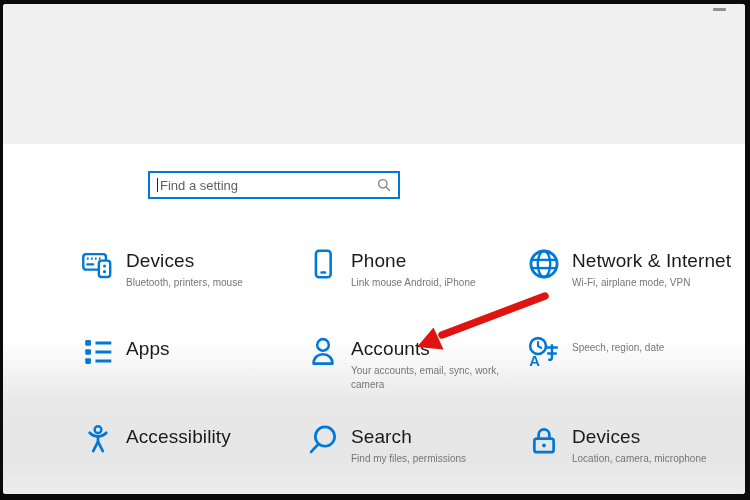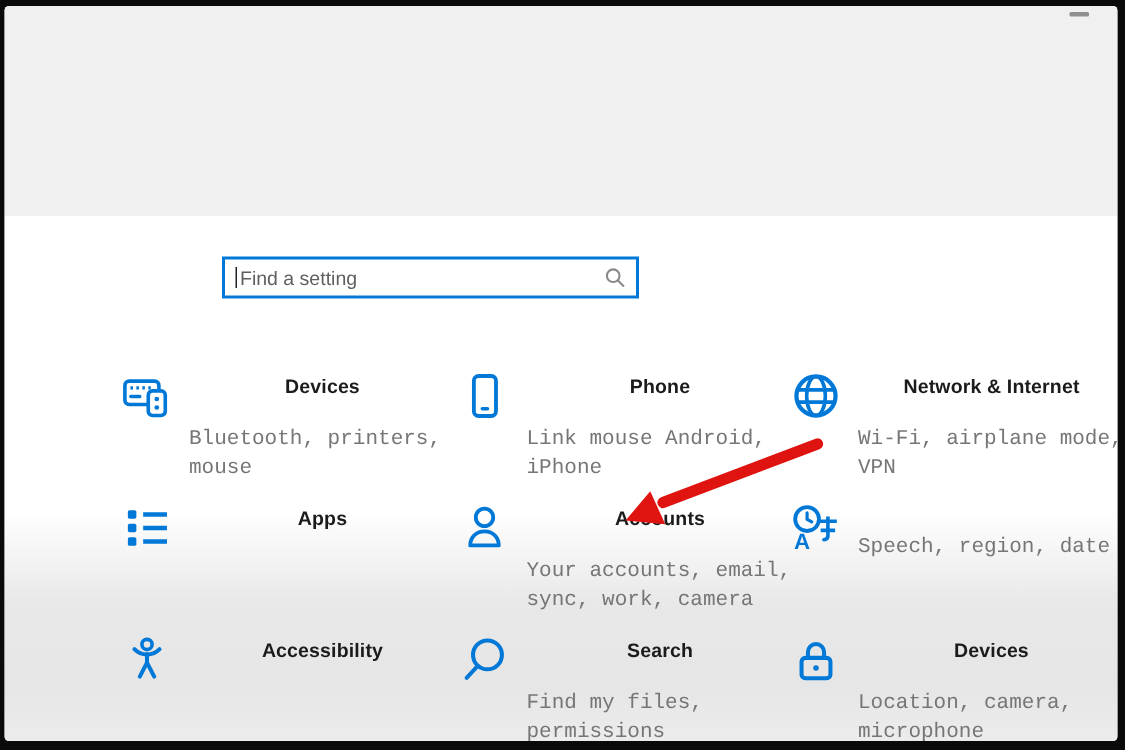--- a/index.html
+++ b/index.html
@@ -23,21 +23,21 @@
   }
   .min-dash{
     position:absolute;top:4px;right:19px;width:13px;height:3px;
     background:#8f8f8f;border-radius:1px;
   }
   .content{
     position:absolute;top:140px;left:0;right:0;bottom:0;
     background:linear-gradient(180deg,#ffffff 0%,#ffffff 56%,#e8e8e8 74%,#e6e6e6 90%,#ececec 100%);
   }
   .searchbox{
-    position:absolute;left:145px;top:167px;width:278px;height:28px;
+    position:absolute;left:145px;top:167px;width:252px;height:28px;
     background:#ffffff;border:2px solid #0078d7;box-sizing:border-box;
   }
   .searchbox input{
     position:absolute;inset:0;width:100%;height:100%;
     border:none;outline:none;background:transparent;
     font-family:"Liberation Sans", sans-serif;
     font-size:13px;color:#333;padding:0 26px 0 10px;box-sizing:border-box;
   }
   .searchbox input::placeholder{color:#5f5f5f;opacity:1;}
   .caret{
@@ -45,26 +45,25 @@
   }
   .search-glyph{
     position:absolute;right:7px;top:5px;width:14px;height:14px;
   }
   .tile{
     position:absolute;display:flex;align-items:flex-start;cursor:default;
   }
   .tile .ic{width:34px;height:34px;flex:0 0 34px;margin-top:-3px;}
   .tile .txt{margin-left:11px;width:178px;}
   .tile .title{
-    font-size:13px;font-weight:700;color:#1b1b1b;letter-spacing:.1px;
+    font-size:19px;font-weight:400;color:#1b1b1b;letter-spacing:.1px;
     line-height:1.2;
-    text-align:center;
   }
   .tile .sub{
-    font-size:14px;color:#767676;line-height:1.4;margin-top:18px;font-family:Liberation Mono, monospace;
+    font-size:10px;color:#767676;line-height:1.4;margin-top:3px;
   }
   .p-r1{top:246px}.p-r2{top:334px}.p-r3{top:422px}
   .p-c1{left:78px}.p-c2{left:303px}.p-c3{left:524px}
   .arrow-svg{position:absolute;left:395px;top:280px;width:165px;height:80px;pointer-events:none;}
   svg{display:block}
 </style>
 </head>
 <body>
 
 <div class="frame">

